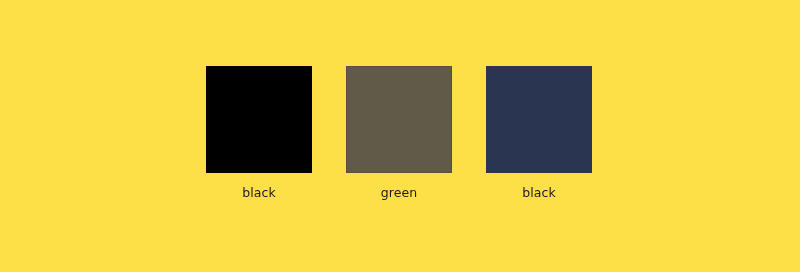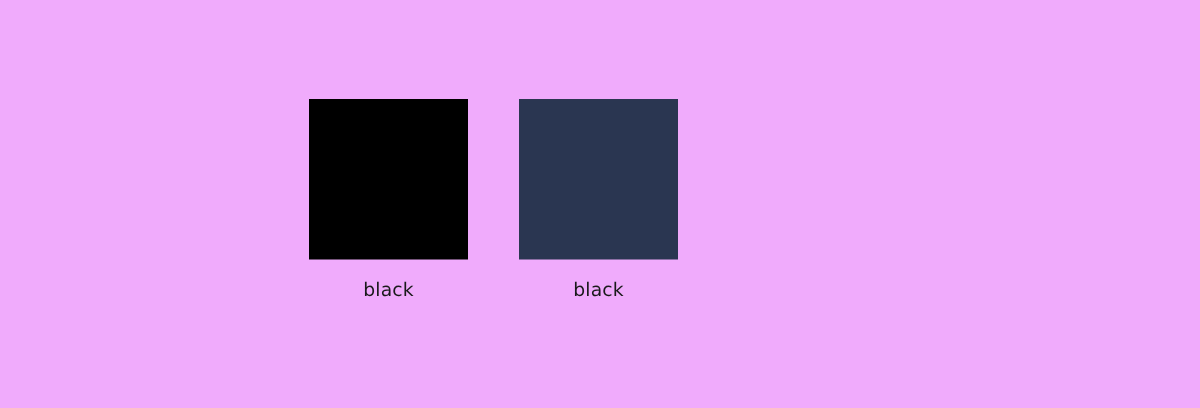--- a/index.html
+++ b/index.html
@@ -58,29 +58,33 @@
     line-height: 14px;
     color: #1a1a1a;
     text-align: center;
     white-space: nowrap;
     letter-spacing: 0.1px;
   }
 </style>
 </head>
 <body style="background-color: rgb(255, 255, 255);">
 
-<div id="swatch-figure" style="background-color: #f0abfc;">
+<div id="swatch-figure" style="background-color: #fde047;">
 
   <div id="swatch-row">
 
     <div class="swatch-cell">
       <div class="swatch-box" style="background-color: rgb(0, 0, 0);"></div>
       <div class="swatch-label">black</div>
     </div>
 
+    <div class="swatch-cell">
+      <div class="swatch-box has-border" style="background-color: rgb(97, 90, 72);"></div>
+      <div class="swatch-label">green</div>
+    </div>
 
     <div class="swatch-cell">
       <div class="swatch-box" style="background-color: rgb(42, 54, 81);"></div>
       <div class="swatch-label">black</div>
     </div>
 
   </div>
 </div>
 
 </body></html>

